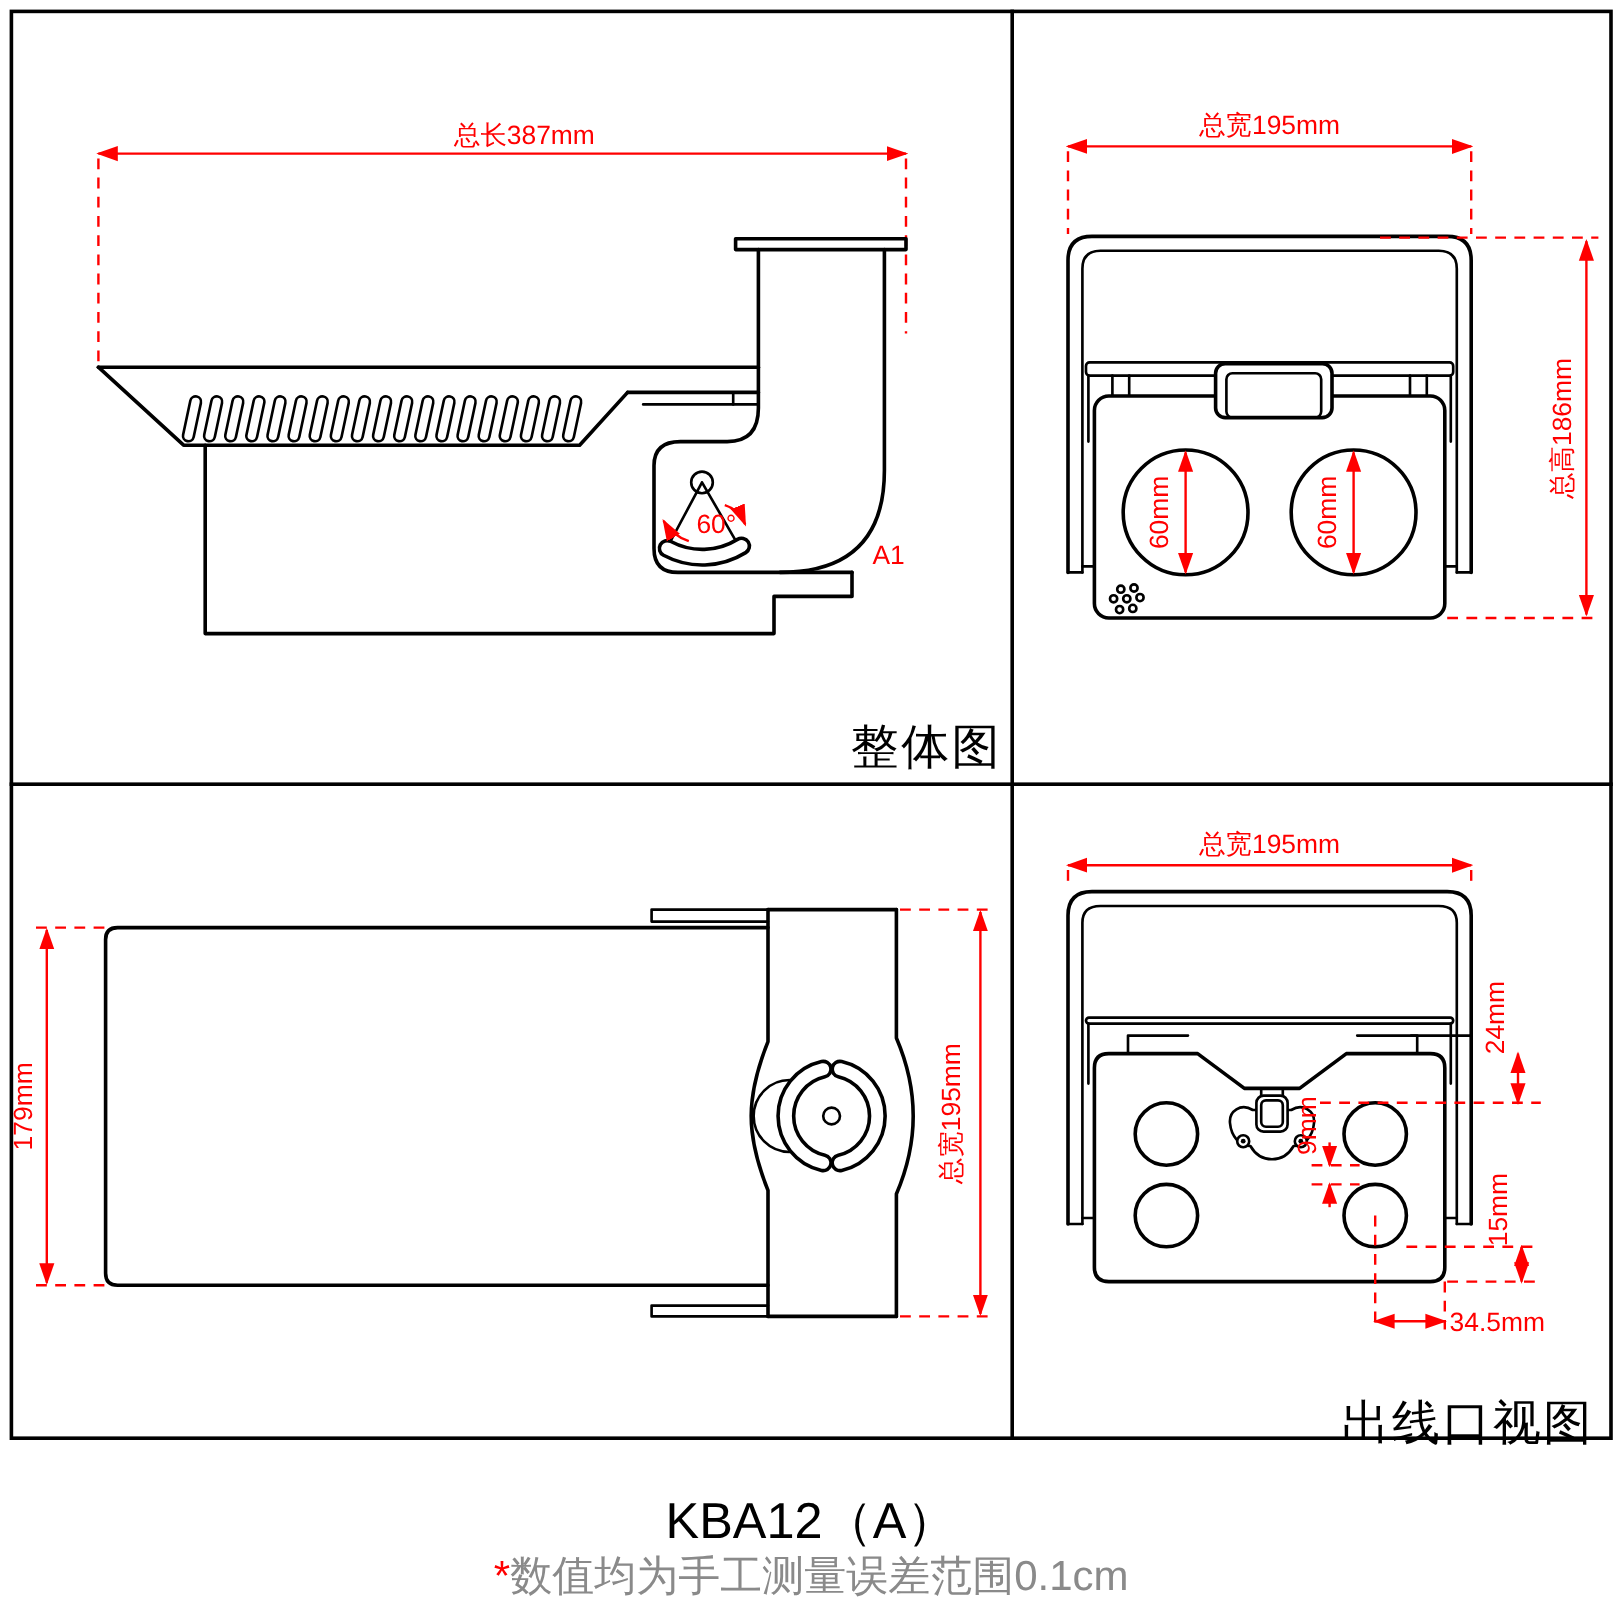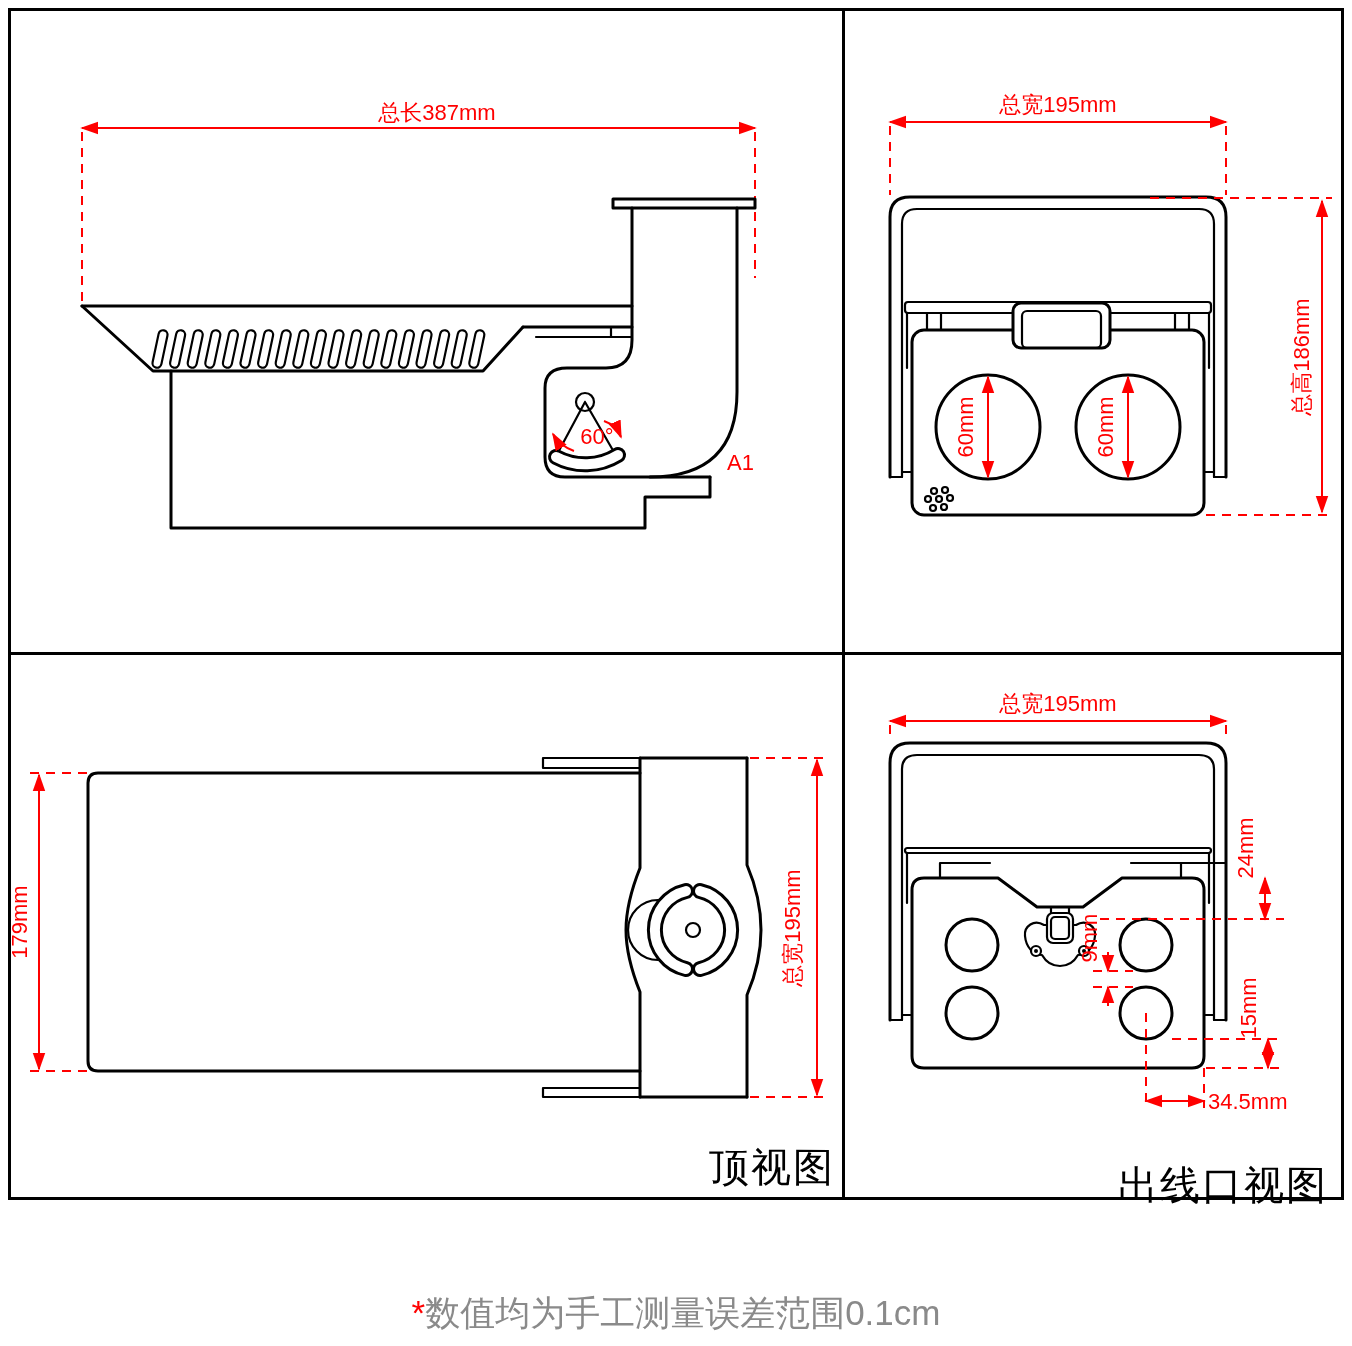--- a/index.html
+++ b/index.html
@@ -268,18 +268,19 @@
       <text class="dimt" transform="translate(1256,1008) rotate(-90)" text-anchor="middle">15mm</text>
     </g>
     <g>
       <line class="rdash" x1="1146" y1="1013" x2="1146" y2="1108"></line>
       <line class="rdash" x1="1204" y1="1068" x2="1204" y2="1108"></line>
       <line class="rline" x1="1146" y1="1101" x2="1204" y2="1101" marker-start="url(#ar4)" marker-end="url(#ar4)"></line>
       <text class="dimt" x="1208" y="1109">34.5mm</text>
     </g>
   </svg>
 
-  <div class="vlabel" style="left:690px;top:1140px;width:145px;">顶视图</div>
+  <div class="vlabel" style="left:690px;top:595px;width:145px;">整体图</div>
   <div class="vlabel" style="left:1112px;top:1140px;width:216px;margin-top:18px;">出线口视图</div>
 
+  <div class="sheet-title">KBA12（A）</div>
   <div class="sheet-note"><span class="star">*</span><span>数值均为手工测量误差范围0.1cm</span></div>
 
 </div>
 
 </body></html>

